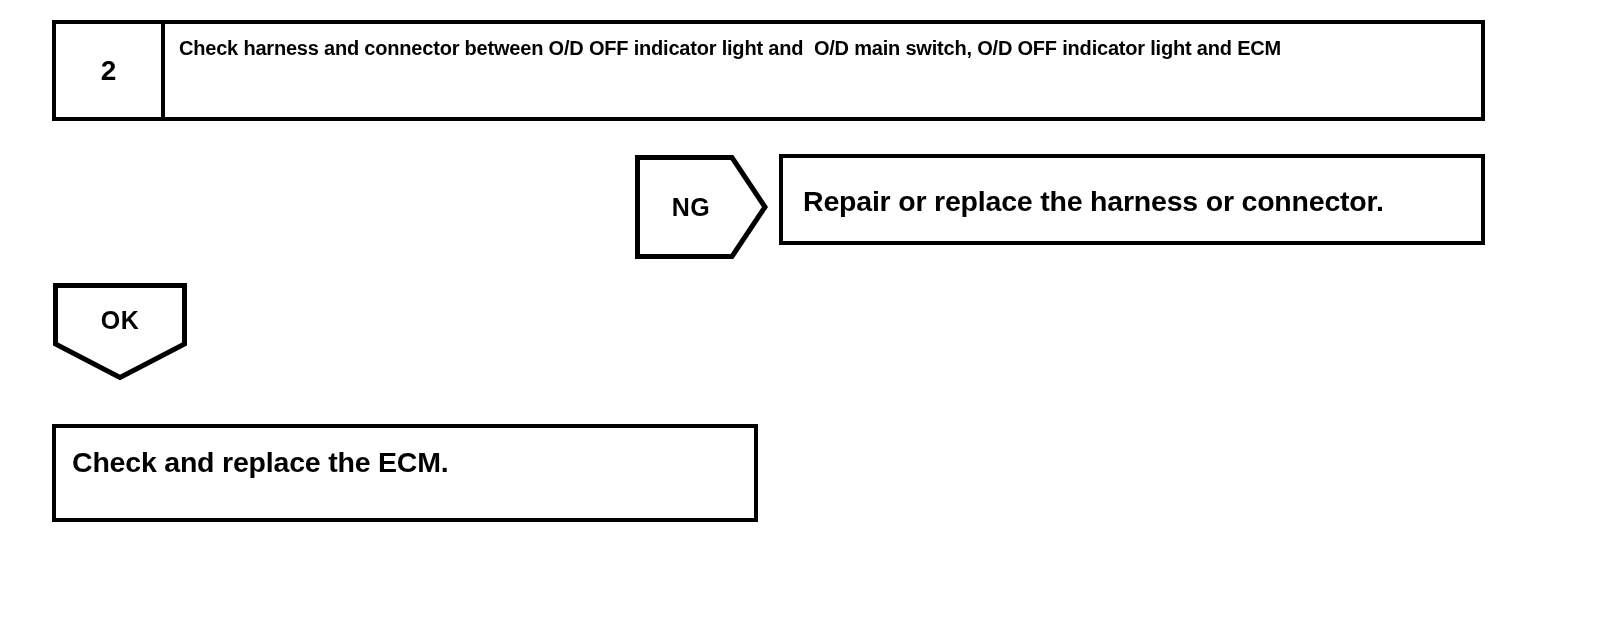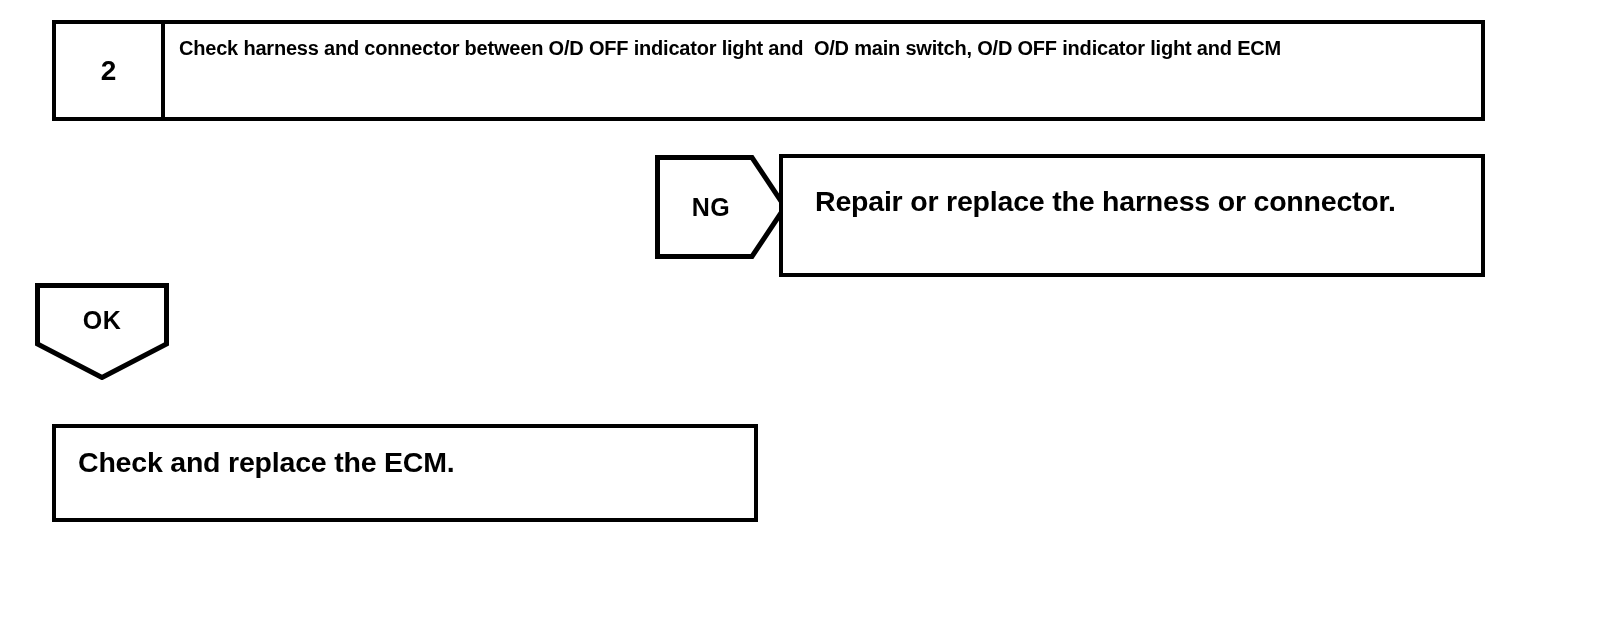--- a/index.html
+++ b/index.html
@@ -59,21 +59,20 @@
     white-space: pre-wrap;
   }
 
   
   .ng-pentagon {
     position: absolute;
     left: 635px;
     top: 155px;
     width: 133px;
     height: 104px;
-    margin-left: 20px;
   }
   .ng-pentagon svg {
     display: block;
     width: 133px;
     height: 104px;
   }
   .ng-pentagon .ng-label {
     position: absolute;
     left: 0;
     top: 0;
@@ -99,36 +98,36 @@
     font-size: 28.5px;
     font-weight: bold;
     line-height: 1.25;
     letter-spacing: -0.2px;
   }
 
   #repair-box {
     left: 779px;
     top: 154px;
     width: 706px;
-    height: 123px;
-    padding: 26px 0 0 32px;
+    height: 91px;
+    padding: 26px 0 0 20px;
   }
 
   #ecm-box {
     left: 52px;
     top: 424px;
     width: 706px;
     height: 98px;
-    padding: 17px 0 0 22px;
+    padding: 17px 0 0 16px;
   }
 
   
   .ok-pentagon {
     position: absolute;
-    left: 35px;
+    left: 53px;
     top: 283px;
     width: 134px;
     height: 97px;
   }
   .ok-pentagon svg {
     display: block;
     width: 134px;
     height: 97px;
   }
   .ok-pentagon .ok-label {

